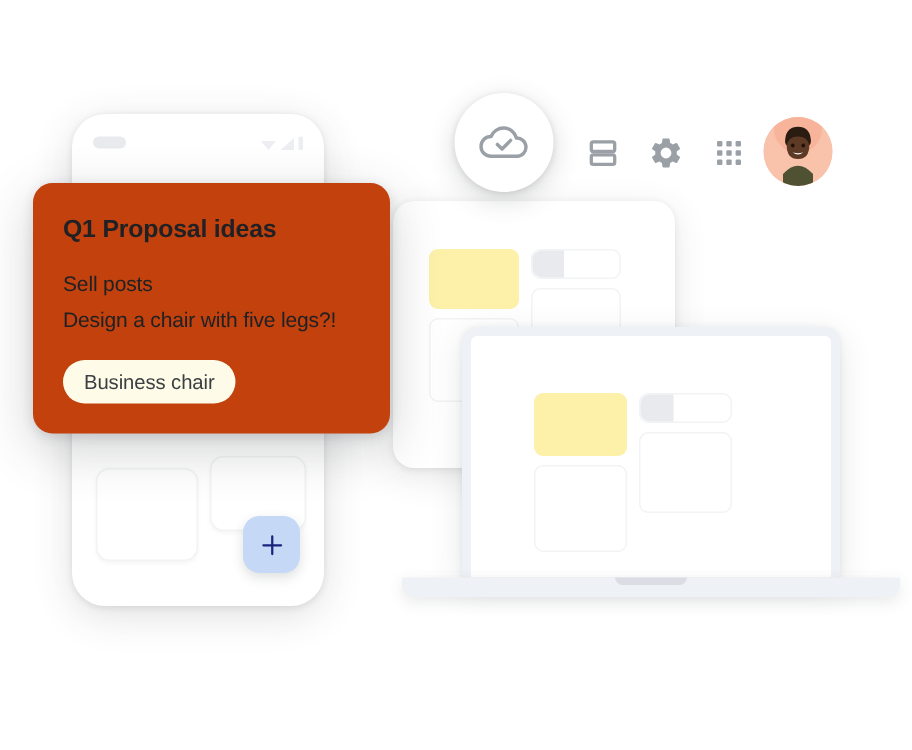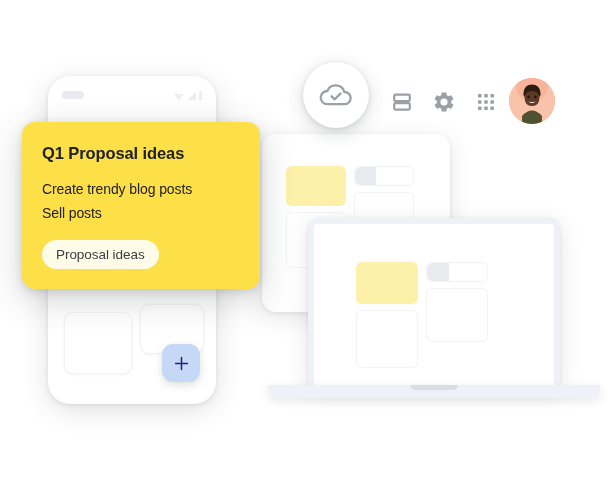--- a/index.html
+++ b/index.html
@@ -182,21 +182,21 @@
     cursor: pointer;
   }
   .avatar svg { display: block; }
 
   
   .note {
     position: absolute;
     left: 22px; top: 122px;
     width: 238px;
     padding: 22px 20px 20px 20px;
-    background: #fde047;
+    background: #c2410c;
     border-radius: 13px;
     box-shadow: 0 10px 34px rgba(60,64,67,0.24),
                 0 2px 8px rgba(60,64,67,0.16);
   }
   .note-title {
     font-size: 16.5px;
     font-weight: 700;
     color: #202124;
     letter-spacing: -0.1px;
     margin-bottom: 14px;
@@ -311,18 +311,18 @@
       <path d="M15.5 19 q0 -9 7.5 -9 t7.5 9 q0 9 -7.5 9 t-7.5 -9z" fill="#5d3a26"></path>
       <path d="M14.5 14.5 q1 -8 8.5 -8 t8.5 8 q0.5 3 -1 4.5 q-1 -6 -7.5 -6 t-7.5 6 q-1.5 -1.5 -1 -4.5z" fill="#2b1c12"></path>
       <ellipse cx="19.5" cy="19" rx="1.2" ry="1.4" fill="#1f1008"></ellipse>
       <ellipse cx="26.5" cy="19" rx="1.2" ry="1.4" fill="#1f1008"></ellipse>
       <path d="M19.5 23.5 q3.5 3 7 0 q-3.5 1.2 -7 0z" fill="#ffffff"></path>
     </svg>
   </div>
 
   <div class="note">
     <div class="note-title">Q1 Proposal ideas</div>
-    <div class="note-line">Create trendy blog posts</div>
     <div class="note-line">Sell posts</div>
-    <div class="note-chip">Proposal ideas</div>
+    <div class="note-line">Design a chair with five legs?!</div>
+    <div class="note-chip">Business chair</div>
   </div>
 
 </div>
 
 </body></html>

